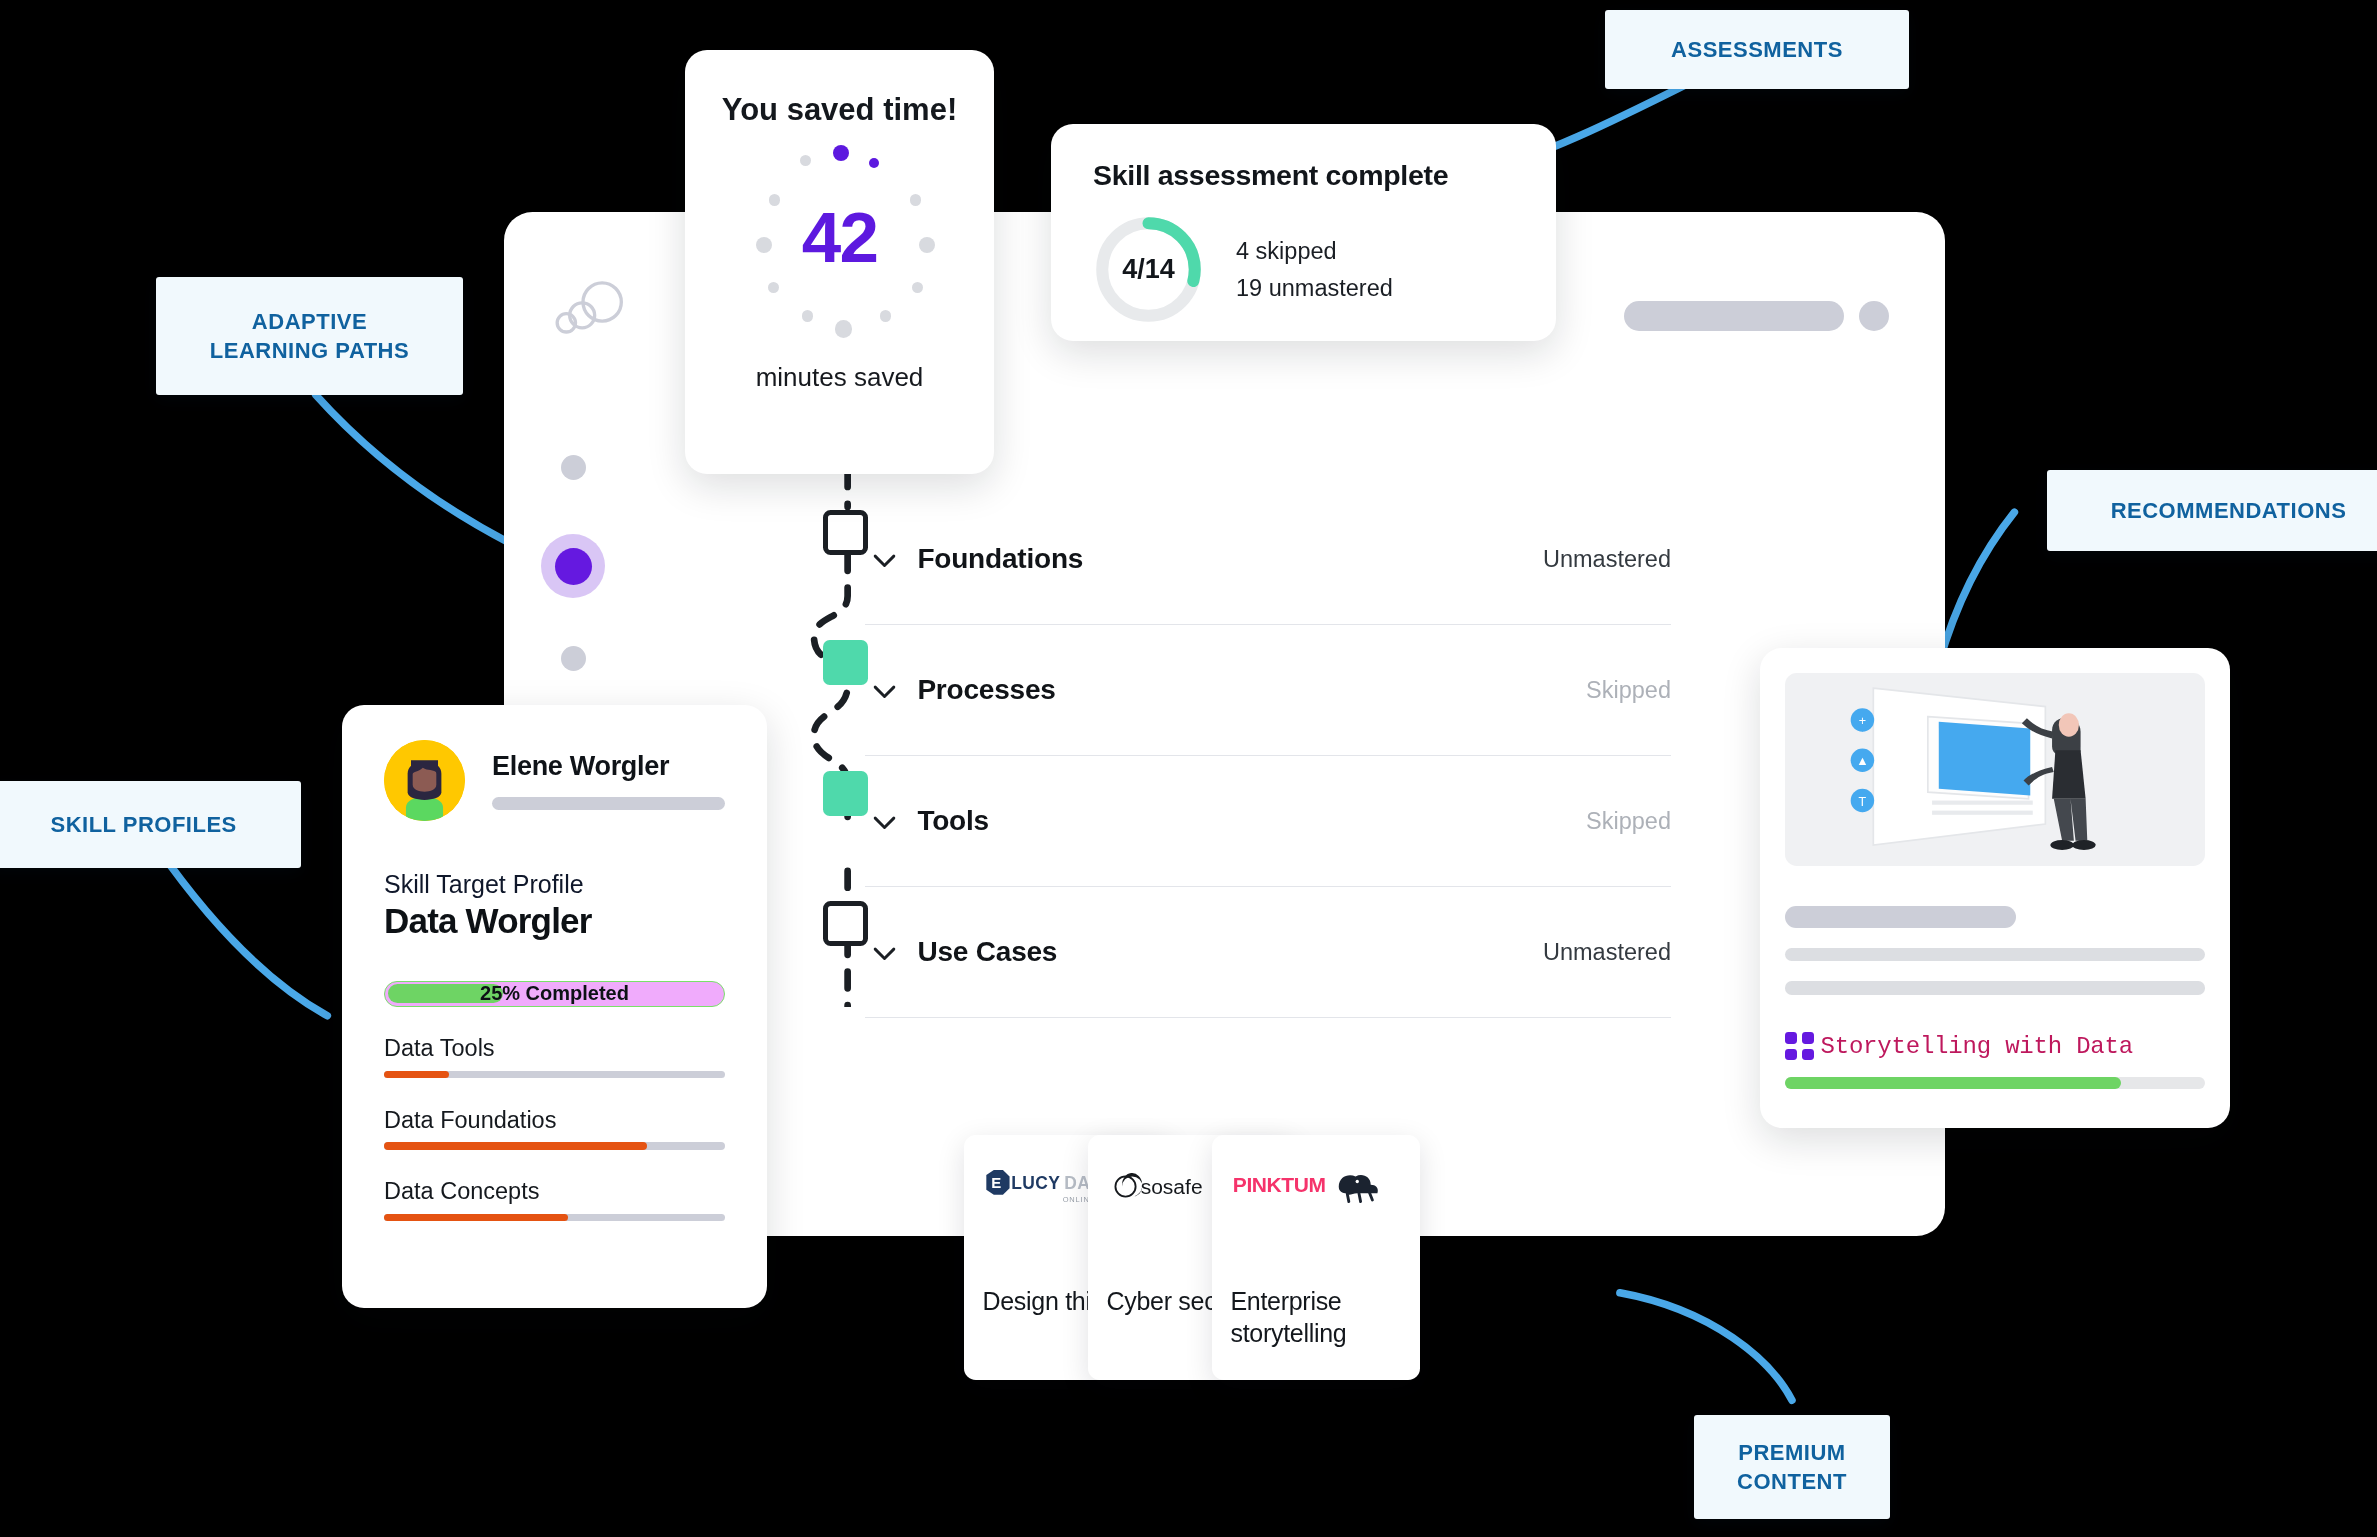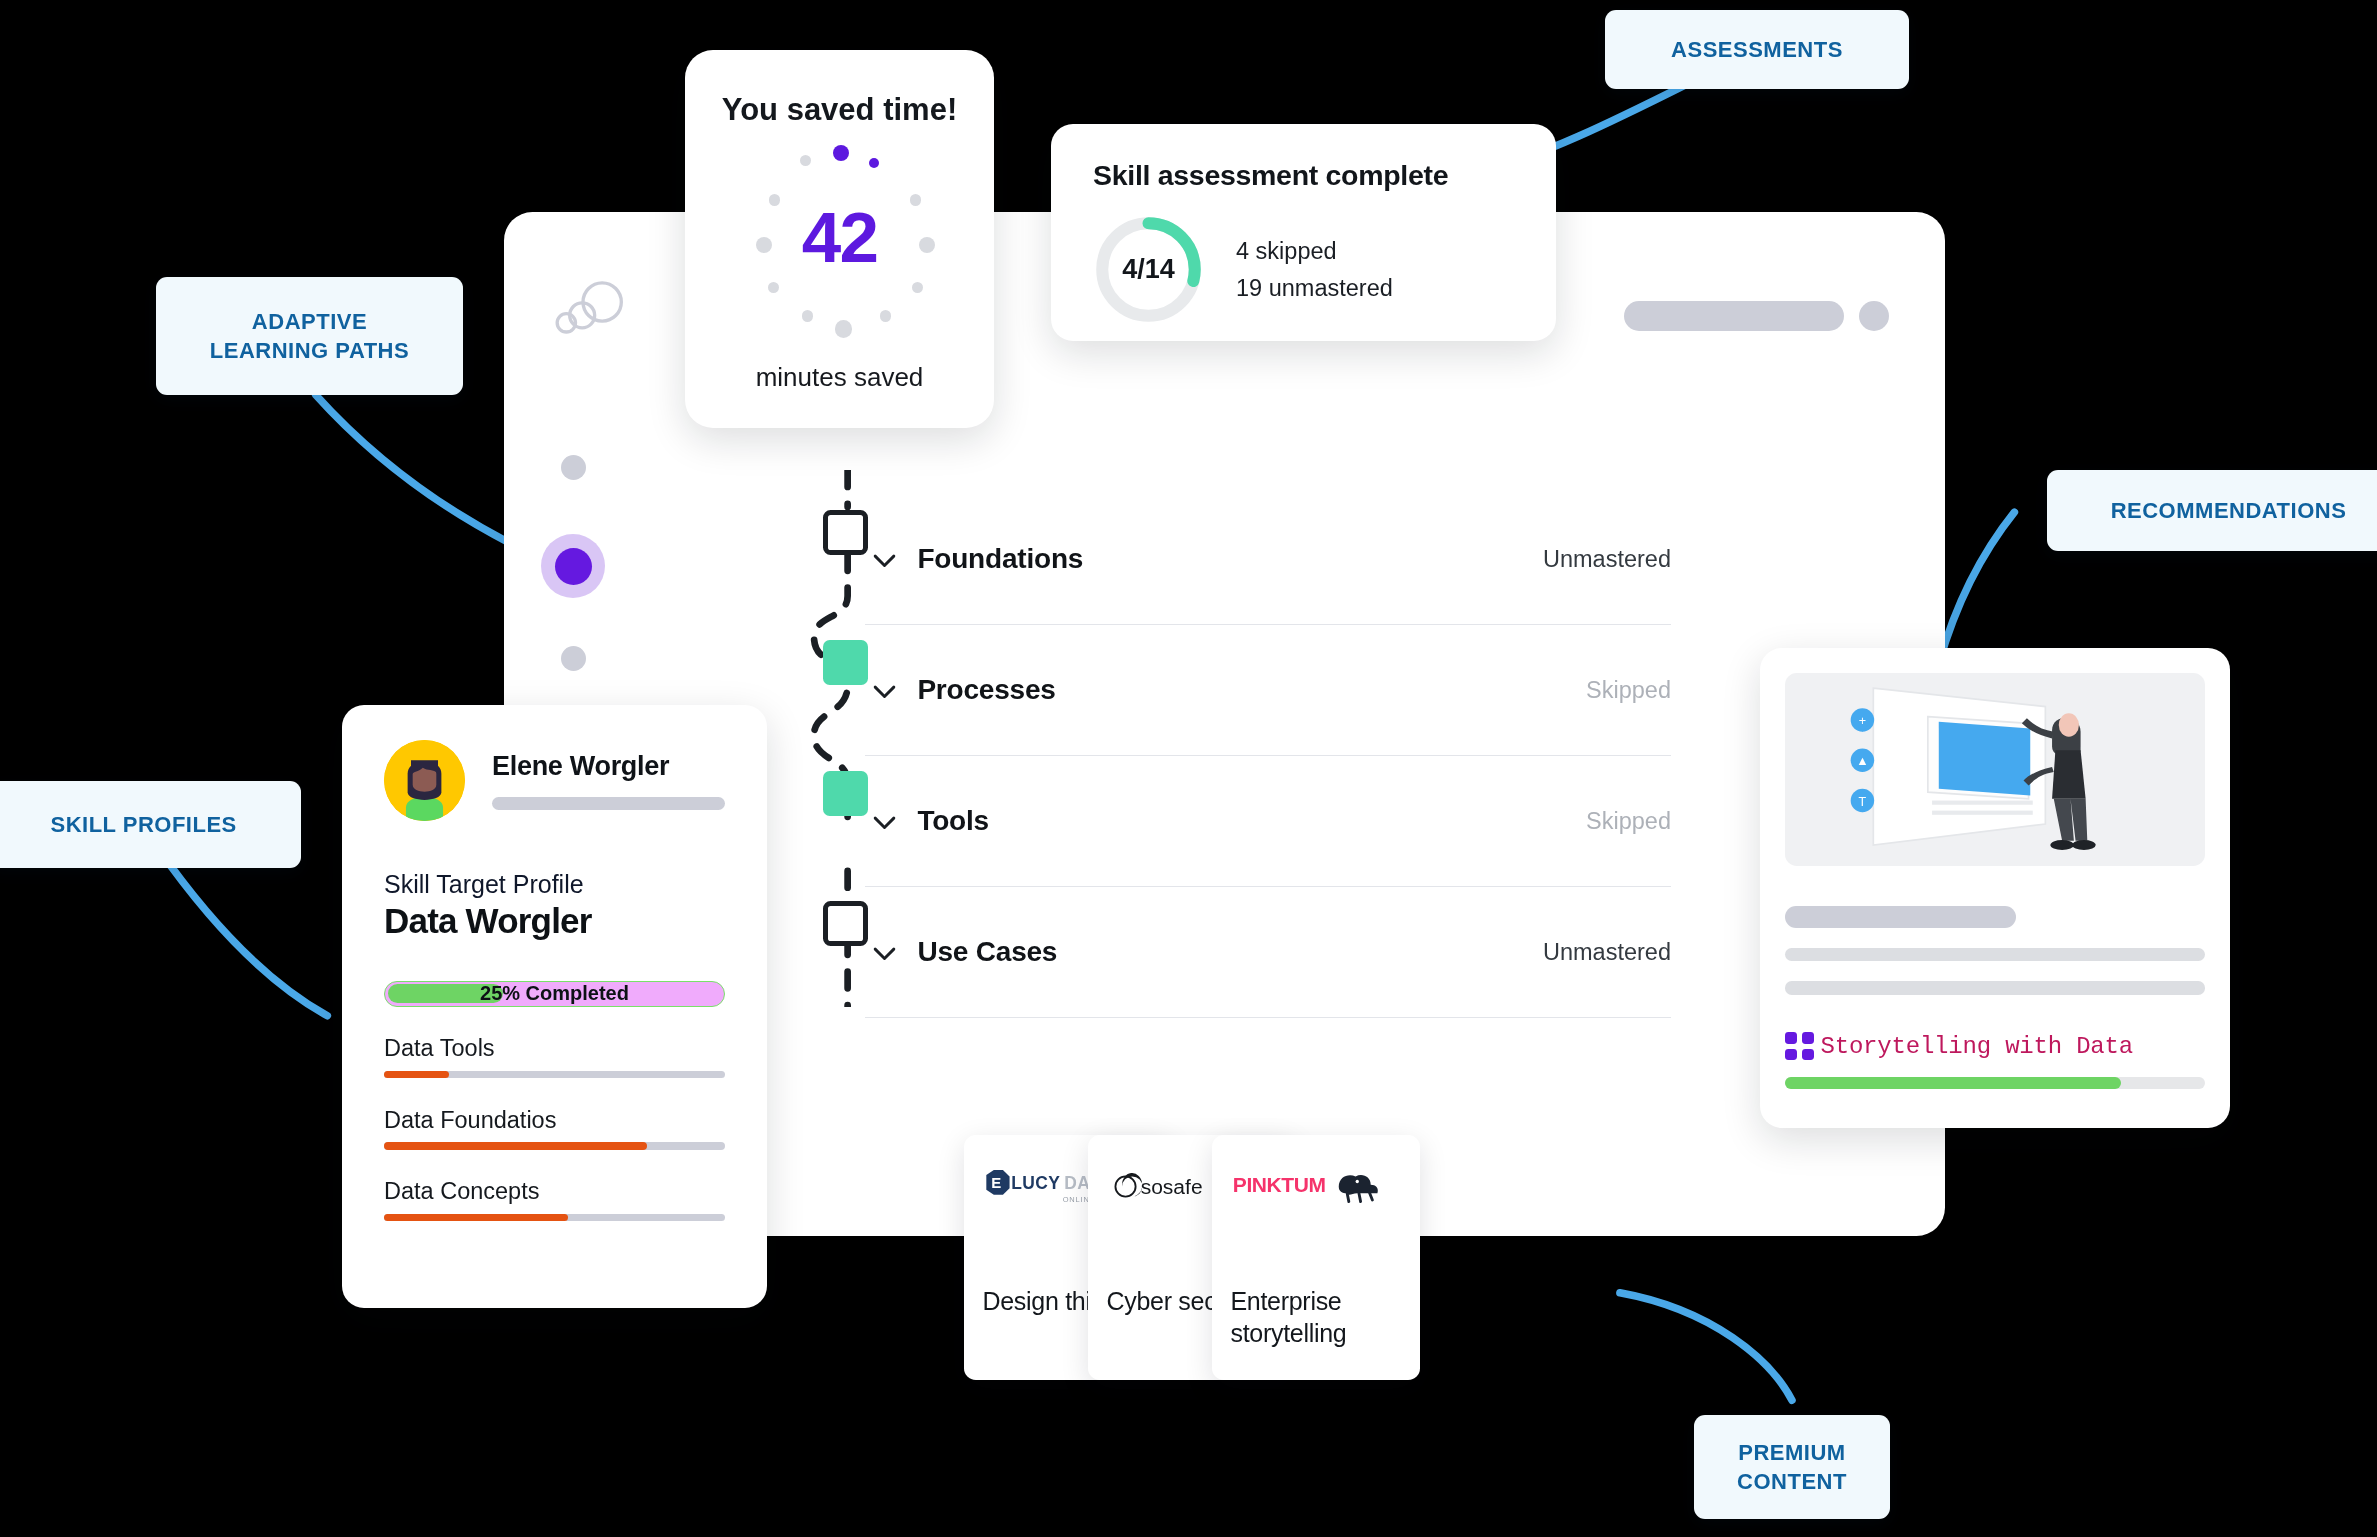--- a/index.html
+++ b/index.html
@@ -55,21 +55,21 @@
   .timeline { position: absolute; left: 799px; top: 470px; width: 109px; height: 537px; }
   .tl-node { position: absolute; }
   .tl-node.box {
     width: 45px; height: 45px; border: 5px solid #1b1f24;
     border-radius: 7.6px; background: #ffffff;
   }
   .tl-node.green { width: 45px; height: 45px; border-radius: 6.7px; background: #4fd9ab; }
 
   
   .card { position: absolute; background: #fff; border-radius: 22px; box-shadow: 0 11.8px 39px rgba(16,20,30,0.14); }
-  .card-savetime { left: 685px; top: 50px; width: 309px; height: 378px; padding-top: 42px; text-align: center; border-radius: 28px; }
+  .card-savetime { left: 685px; top: 50px; width: 309px; height: 424px; padding-top: 42px; text-align: center; }
   .savetime-title { font-size: 31px; font-weight: bold; color: #14181d; }
   .savetime-ring { position: relative; width: 218px; height: 193px; margin: 17px auto 0; }
   .savetime-num {
     position: absolute; left: 0; right: 0; top: 52px;
     font-size: 71px; font-weight: bold; color: #5d19df; letter-spacing: -1.7px;
   }
   .ring-dot { position: absolute; border-radius: 50%; background: #d8dadf; }
   .savetime-sub { font-size: 26px; color: #16191e; margin-top: 23.5px; }
 
   
@@ -129,21 +129,21 @@
   .cc-title { font-size: 25px; color: #13171c; line-height: 1.28; margin-top: 71px; letter-spacing: -0.3px; }
 
   
   .callout {
     position: absolute; background: #f1f9fd;
     color: #10629f; font-weight: bold; font-size: 22px;
     letter-spacing: 0.5px; text-align: center; line-height: 1.32;
     display: flex; align-items: center; justify-content: center;
     padding: 17px 23.5px;
     box-shadow: 0 5px 18.5px rgba(10,40,70,0.12);
-    border-radius: 11px;
+    border-radius: 3px;
   }
 
   .connector { position: absolute; overflow: visible; }
 </style>
 </head>
 <body>
 
 <div id="stage">
 
   <svg class="connector" style="left:0;top:0;width:2377px;height:1538px" viewBox="0 0 2832 1832" width="2377" height="1538">

